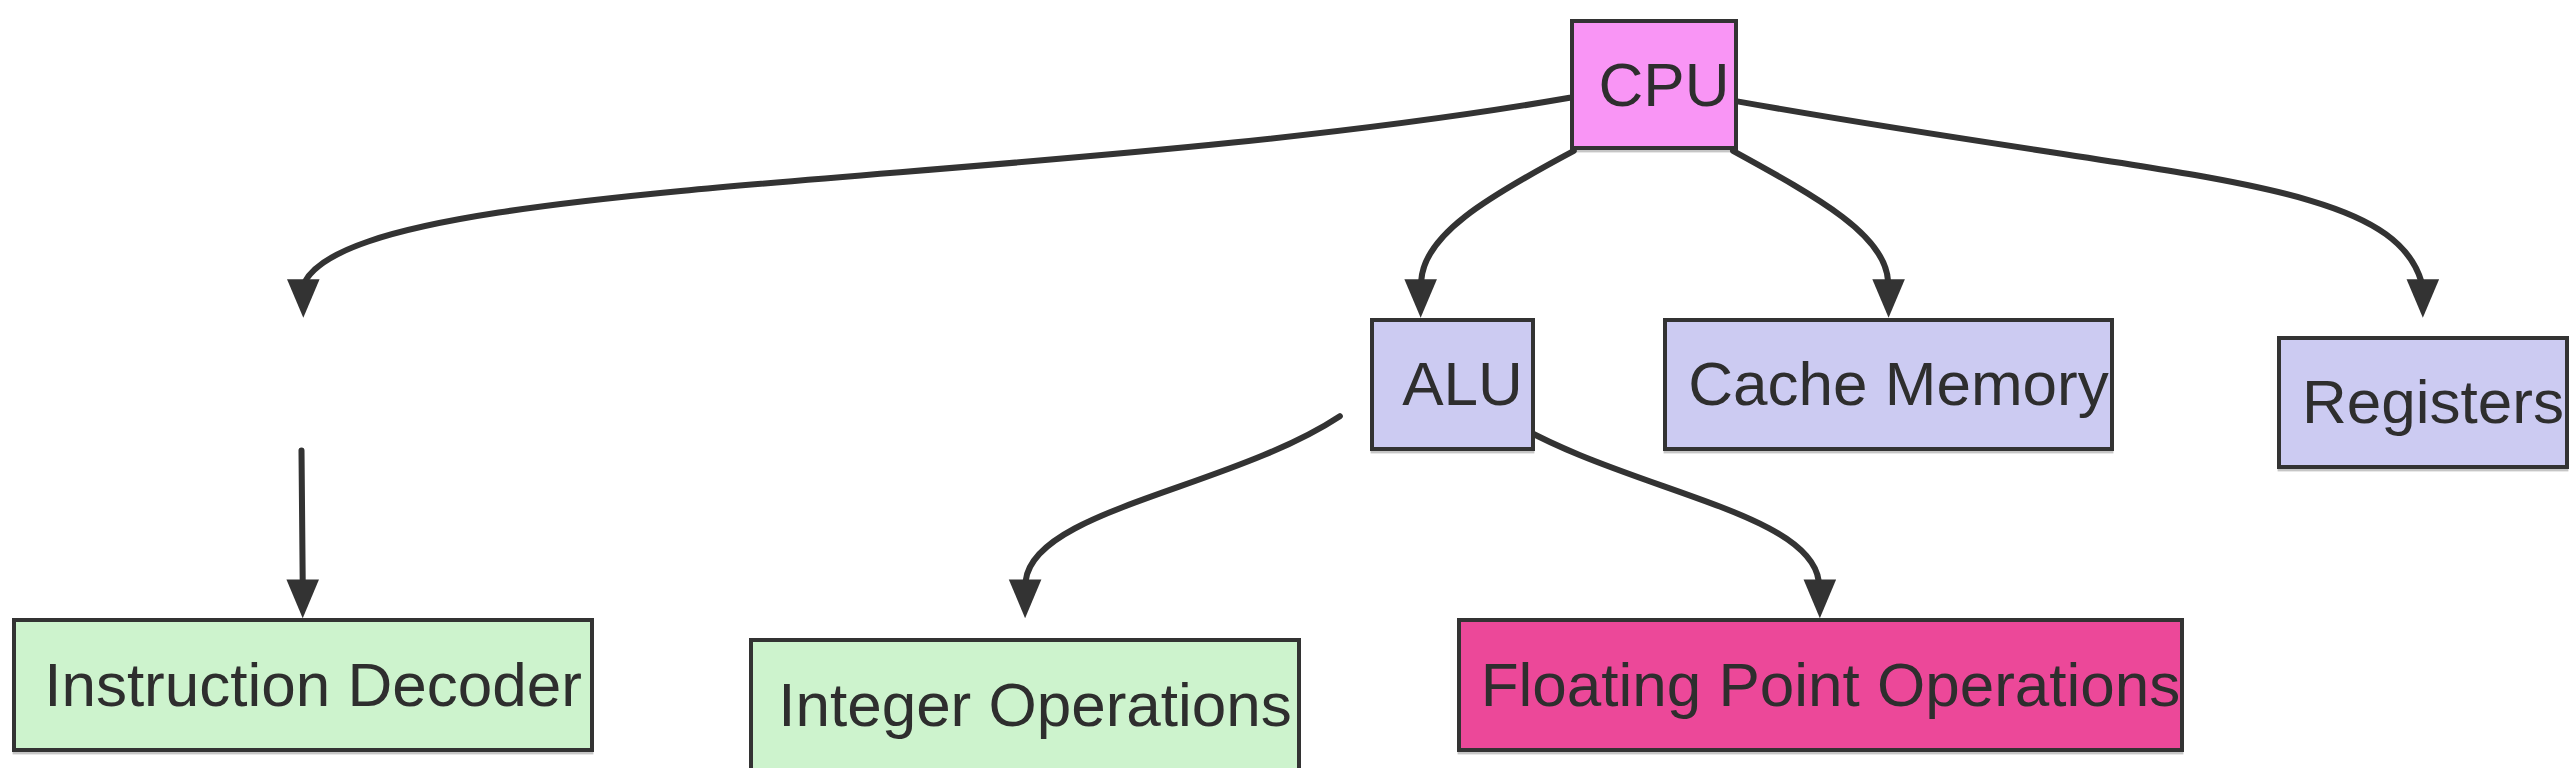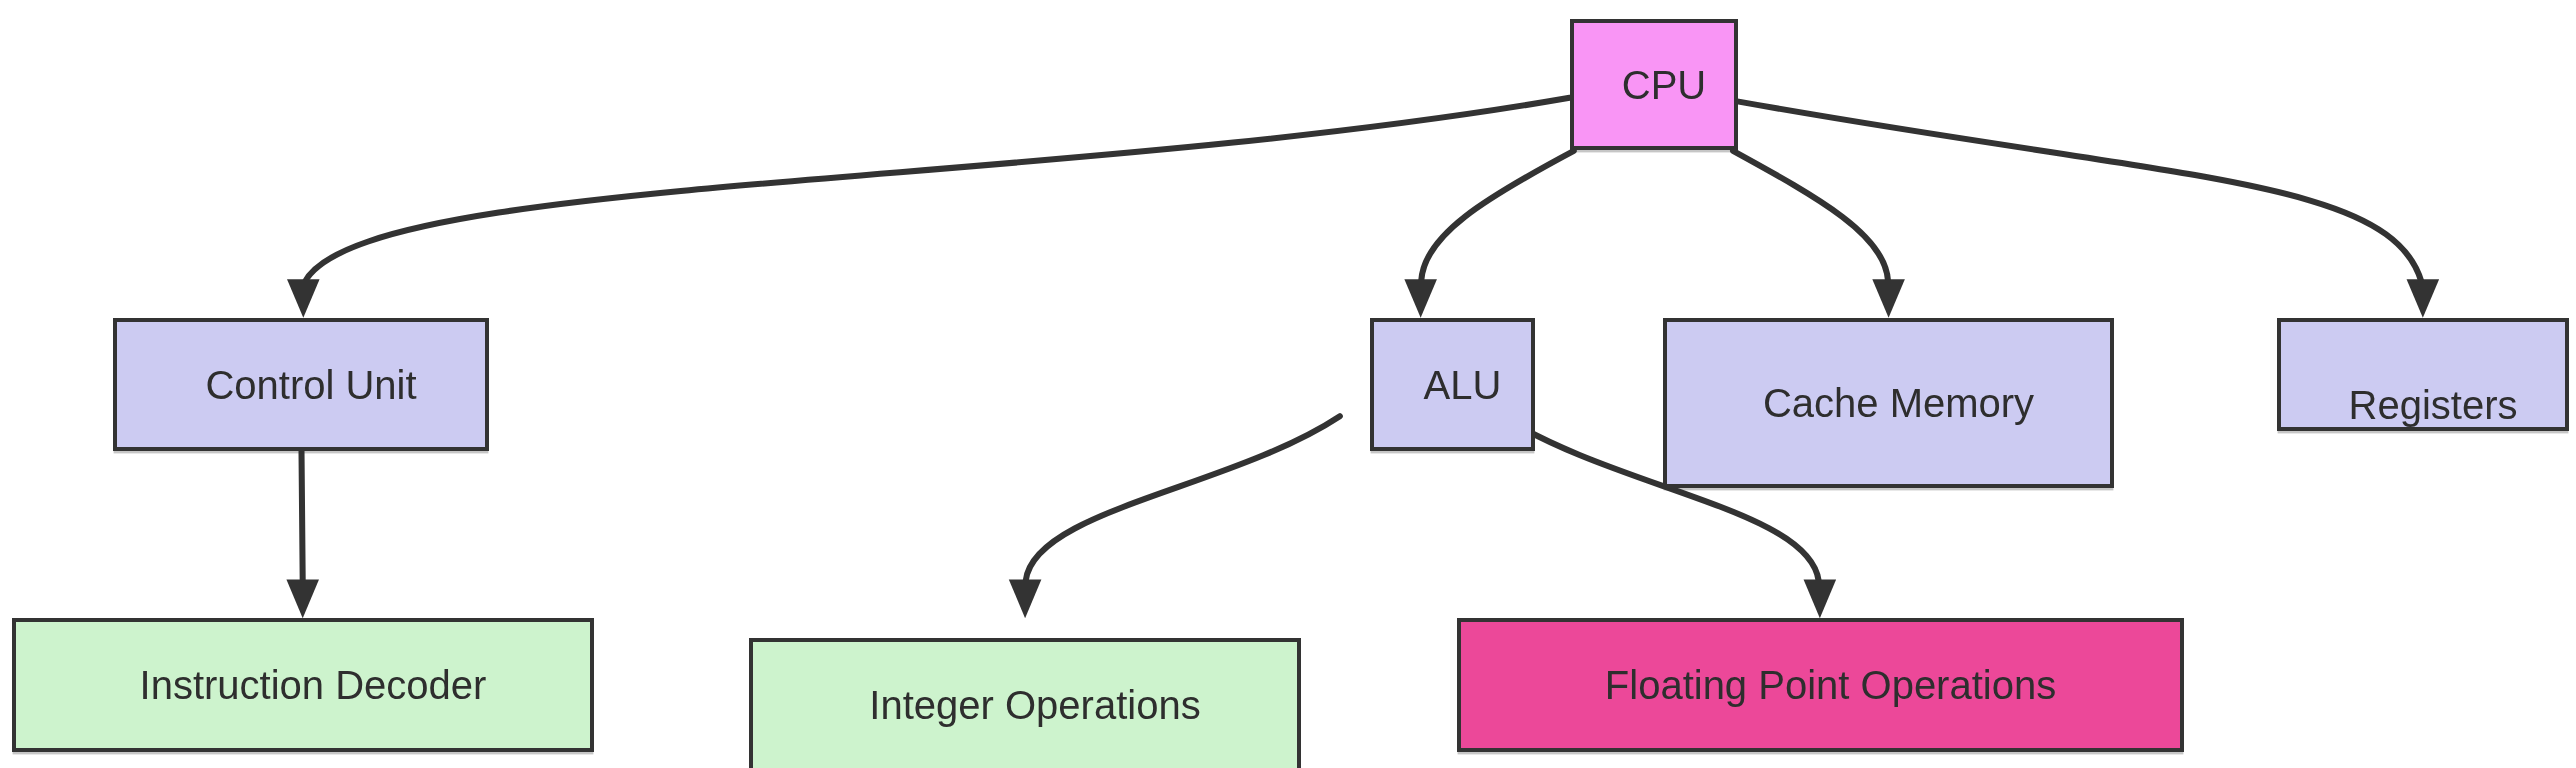--- a/index.html
+++ b/index.html
@@ -26,33 +26,33 @@
   }
   .arrowhead { fill: #333333; stroke: none; }
   .node {
     position: absolute;
     box-sizing: border-box;
     border: 4.8px solid #333333;
     display: flex;
     align-items: center;
     justify-content: center;
     text-align: center;
-    font-size: 40px;
+    font-size: 62px;
     line-height: 1.1;
     color: #2e2e2e;
     box-shadow: 0 3px 0 -0.6px rgba(51,51,51,0.28);
     padding-left: 20px;
   }
   .node .lbl { white-space: nowrap; }
   
   #node-cpu                      { left: 1570px; top: 19.3px;   width: 168px;  height: 131px; }
   #node-control-unit             { left: 113px;  top: 318px;  width: 376px;  height: 133px; }
   #node-alu                      { left: 1339px; top: 318px;  width: 165px;  height: 133px; margin-left: 31px; }
-  #node-cache-memory             { left: 1663px; top: 318px;  width: 451px;  height: 170px; justify-content: center; }
-  #node-registers                { left: 2277px; top: 318px;  width: 292px;  height: 113px; align-items: flex-end; }
+  #node-cache-memory             { left: 1663px; top: 318px;  width: 451px;  height: 133px; justify-content: center; }
+  #node-registers                { left: 2277px; top: 336px;  width: 292px;  height: 133px; }
   #node-instruction-decoder      { left: 12px;   top: 618px; width: 582px;  height: 134px; }
   #node-integer-operations       { left: 749px; top: 618px; width: 552px;  height: 134px; margin-top: 20px; }
   #node-floating-point-operations{ left: 1457px; top: 618px; width: 727px; height: 134px; }
 </style>
 </head>
 <body>
 
 <div class="canvas">
 
   <svg class="edge-layer" viewBox="0 0 4272 1275" xmlns="http://www.w3.org/2000/svg">
@@ -76,23 +76,20 @@
     <polygon class="arrowhead" points="1673,961 1727,961 1700,1025" style="fill: rgb(51, 51, 51);"></polygon>
 
     <path class="edge" d="M 2491 690 C 2680 810, 3000 845, 3016 963" style="stroke: rgb(51, 51, 51);"></path>
     <polygon class="arrowhead" points="2991,961 3045,961 3018,1025" style="fill: rgb(51, 51, 51);"></polygon>
   </svg>
 
   <div class="node" id="node-cpu" style="background-color: rgb(249, 149, 245); border-color: rgb(51, 51, 51); color: rgb(46, 46, 46);">
     <span class="lbl">CPU</span>
   </div>
 
-  <div class="node" id="node-control-unit" style="background-color: rgb(204, 203, 242); border-color: rgb(51, 51, 51); color: rgb(46, 46, 46);">
-    <span class="lbl">Control Unit</span>
-  </div>
 
   <div class="node" id="node-alu" style="background-color: rgb(204, 203, 242); border-color: rgb(51, 51, 51); color: rgb(46, 46, 46);">
     <span class="lbl">ALU</span>
   </div>
 
   <div class="node" id="node-cache-memory" style="background-color: rgb(204, 203, 242); border-color: rgb(51, 51, 51); color: rgb(46, 46, 46);">
     <span class="lbl">Cache Memory</span>
   </div>
 
   <div class="node" id="node-registers" style="background-color: rgb(204, 203, 242); border-color: rgb(51, 51, 51); color: rgb(46, 46, 46);">

